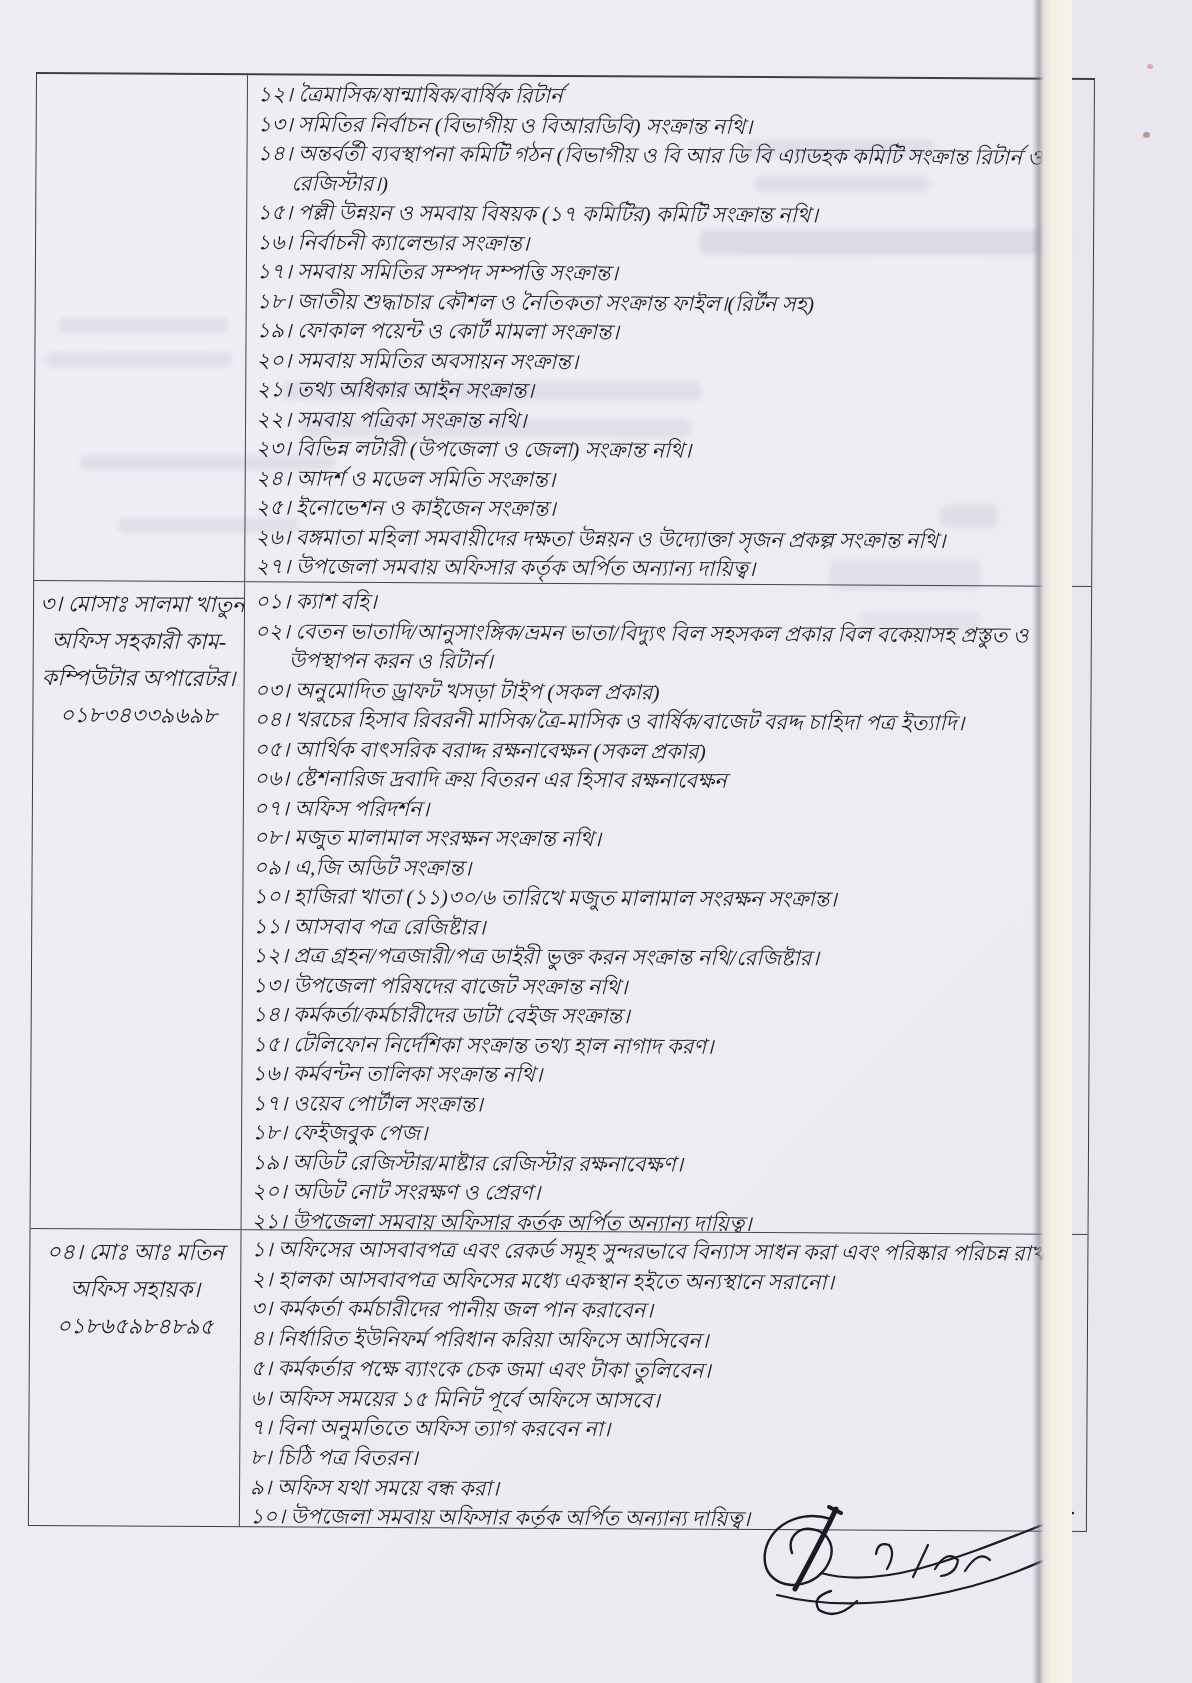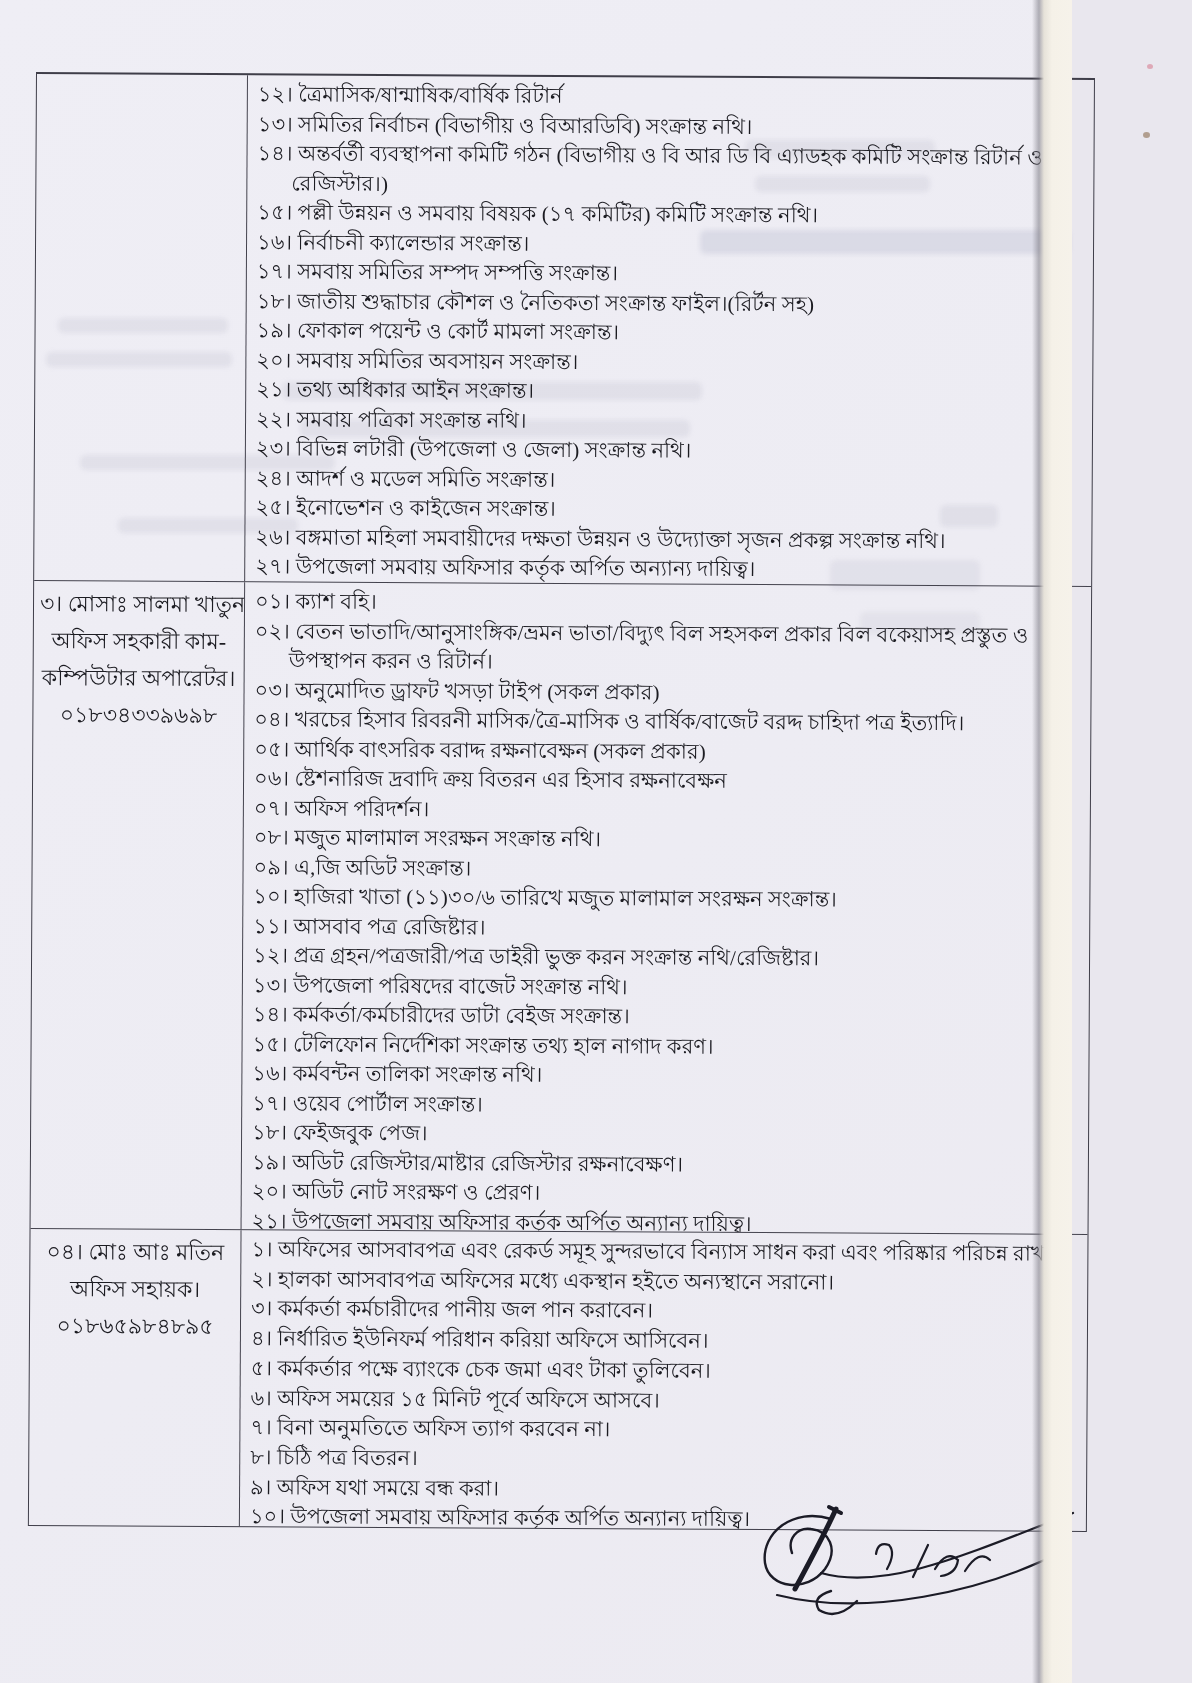--- a/index.html
+++ b/index.html
@@ -6,20 +6,21 @@
   body{
     width:1192px;height:1683px;
     font-family:"Liberation Serif","DejaVu Serif",serif;
     background:#e9e7ee;
     overflow:hidden;
   }
   .page{
     position:relative;width:1072px;height:1683px;
     background:linear-gradient(135deg,#efeef5 0%,#edecf3 55%,#eceaf1 100%);
     color:#1c1c22;
+    font-style:italic;
   }
   
   .scan-edge{
     position:absolute;top:0;right:0;width:40px;height:100%;
     background:linear-gradient(to right,rgba(140,138,146,0) 0,rgba(120,118,128,.55) 7px,#e6e2d9 12px,#f5f1e8 20px,#f6f2ea 100%);
   }
   .speck{position:absolute;border-radius:50%;}
   .speck.pink{left:1147px;top:64px;width:6px;height:5px;background:rgba(214,118,138,.55);}
   .speck.brown{left:1143px;top:132px;width:7px;height:6px;background:rgba(122,86,48,.5);}
 

